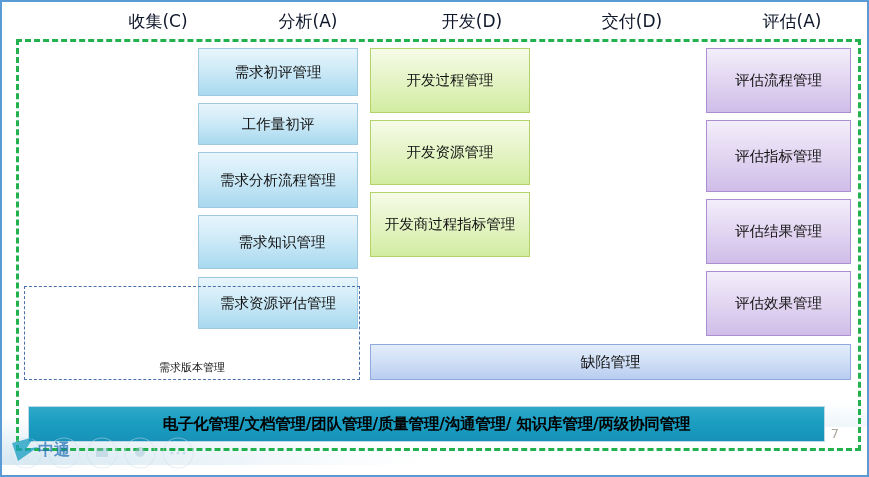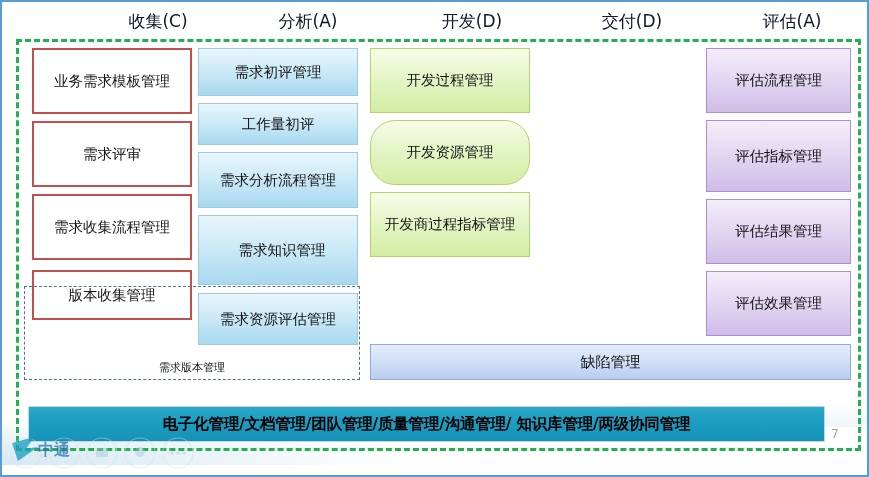--- a/index.html
+++ b/index.html
@@ -208,42 +208,36 @@
   <div class="headers">
     <div class="col-header" style="left:66px;width:180px;">收集(C)</div>
     <div class="col-header" style="left:216px;width:180px;">分析(A)</div>
     <div class="col-header" style="left:380px;width:180px;">开发(D)</div>
     <div class="col-header" style="left:540px;width:180px;">交付(D)</div>
     <div class="col-header" style="left:700px;width:180px;">评估(A)</div>
   </div>
 
   <div class="green-frame"></div>
 
-  <div class="col" style="left:30px;">
-    <div class="box box-collect" style="height:66px;">业务需求模板管理</div>
-    <div class="box box-collect" style="height:66px;">需求评审</div>
-    <div class="box box-collect" style="height:66px;">需求收集流程管理</div>
-    <div class="box box-collect" style="height:50px;margin-top:10px;">版本收集管理</div>
-  </div>
 
   <div class="col" style="left:196px;">
     <div class="box box-analysis" style="height:48px;">需求初评管理</div>
     <div class="box box-analysis" style="height:42px;">工作量初评</div>
     <div class="box box-analysis" style="height:56px;">需求分析流程管理</div>
-    <div class="box box-analysis" style="height:70px;padding-left:12px;">需求知识管理</div>
+    <div class="box box-analysis" style="height:54px;padding-left:12px;">需求知识管理</div>
     <div class="box box-analysis" style="height:52px;margin-top:8px;">需求资源评估管理</div>
   </div>
 
   <div class="version-group">
     <div class="version-group-label">需求版本管理</div>
   </div>
 
   <div class="col" style="left:368px;">
     <div class="box box-dev" style="height:65px;">开发过程管理</div>
-    <div class="box box-dev" style="height:65px;border-radius:25px;">开发资源管理</div>
+    <div class="box box-dev" style="height:65px;">开发资源管理</div>
     <div class="box box-dev" style="height:65px;">开发商过程指标管理</div>
   </div>
 
 
   <div class="col" style="left:704px;width:145px;">
     <div class="box box-eval" style="height:65px;">评估流程管理</div>
     <div class="box box-eval" style="height:72px;">评估指标管理</div>
     <div class="box box-eval" style="height:65px;">评估结果管理</div>
     <div class="box box-eval" style="height:65px;">评估效果管理</div>
   </div>

